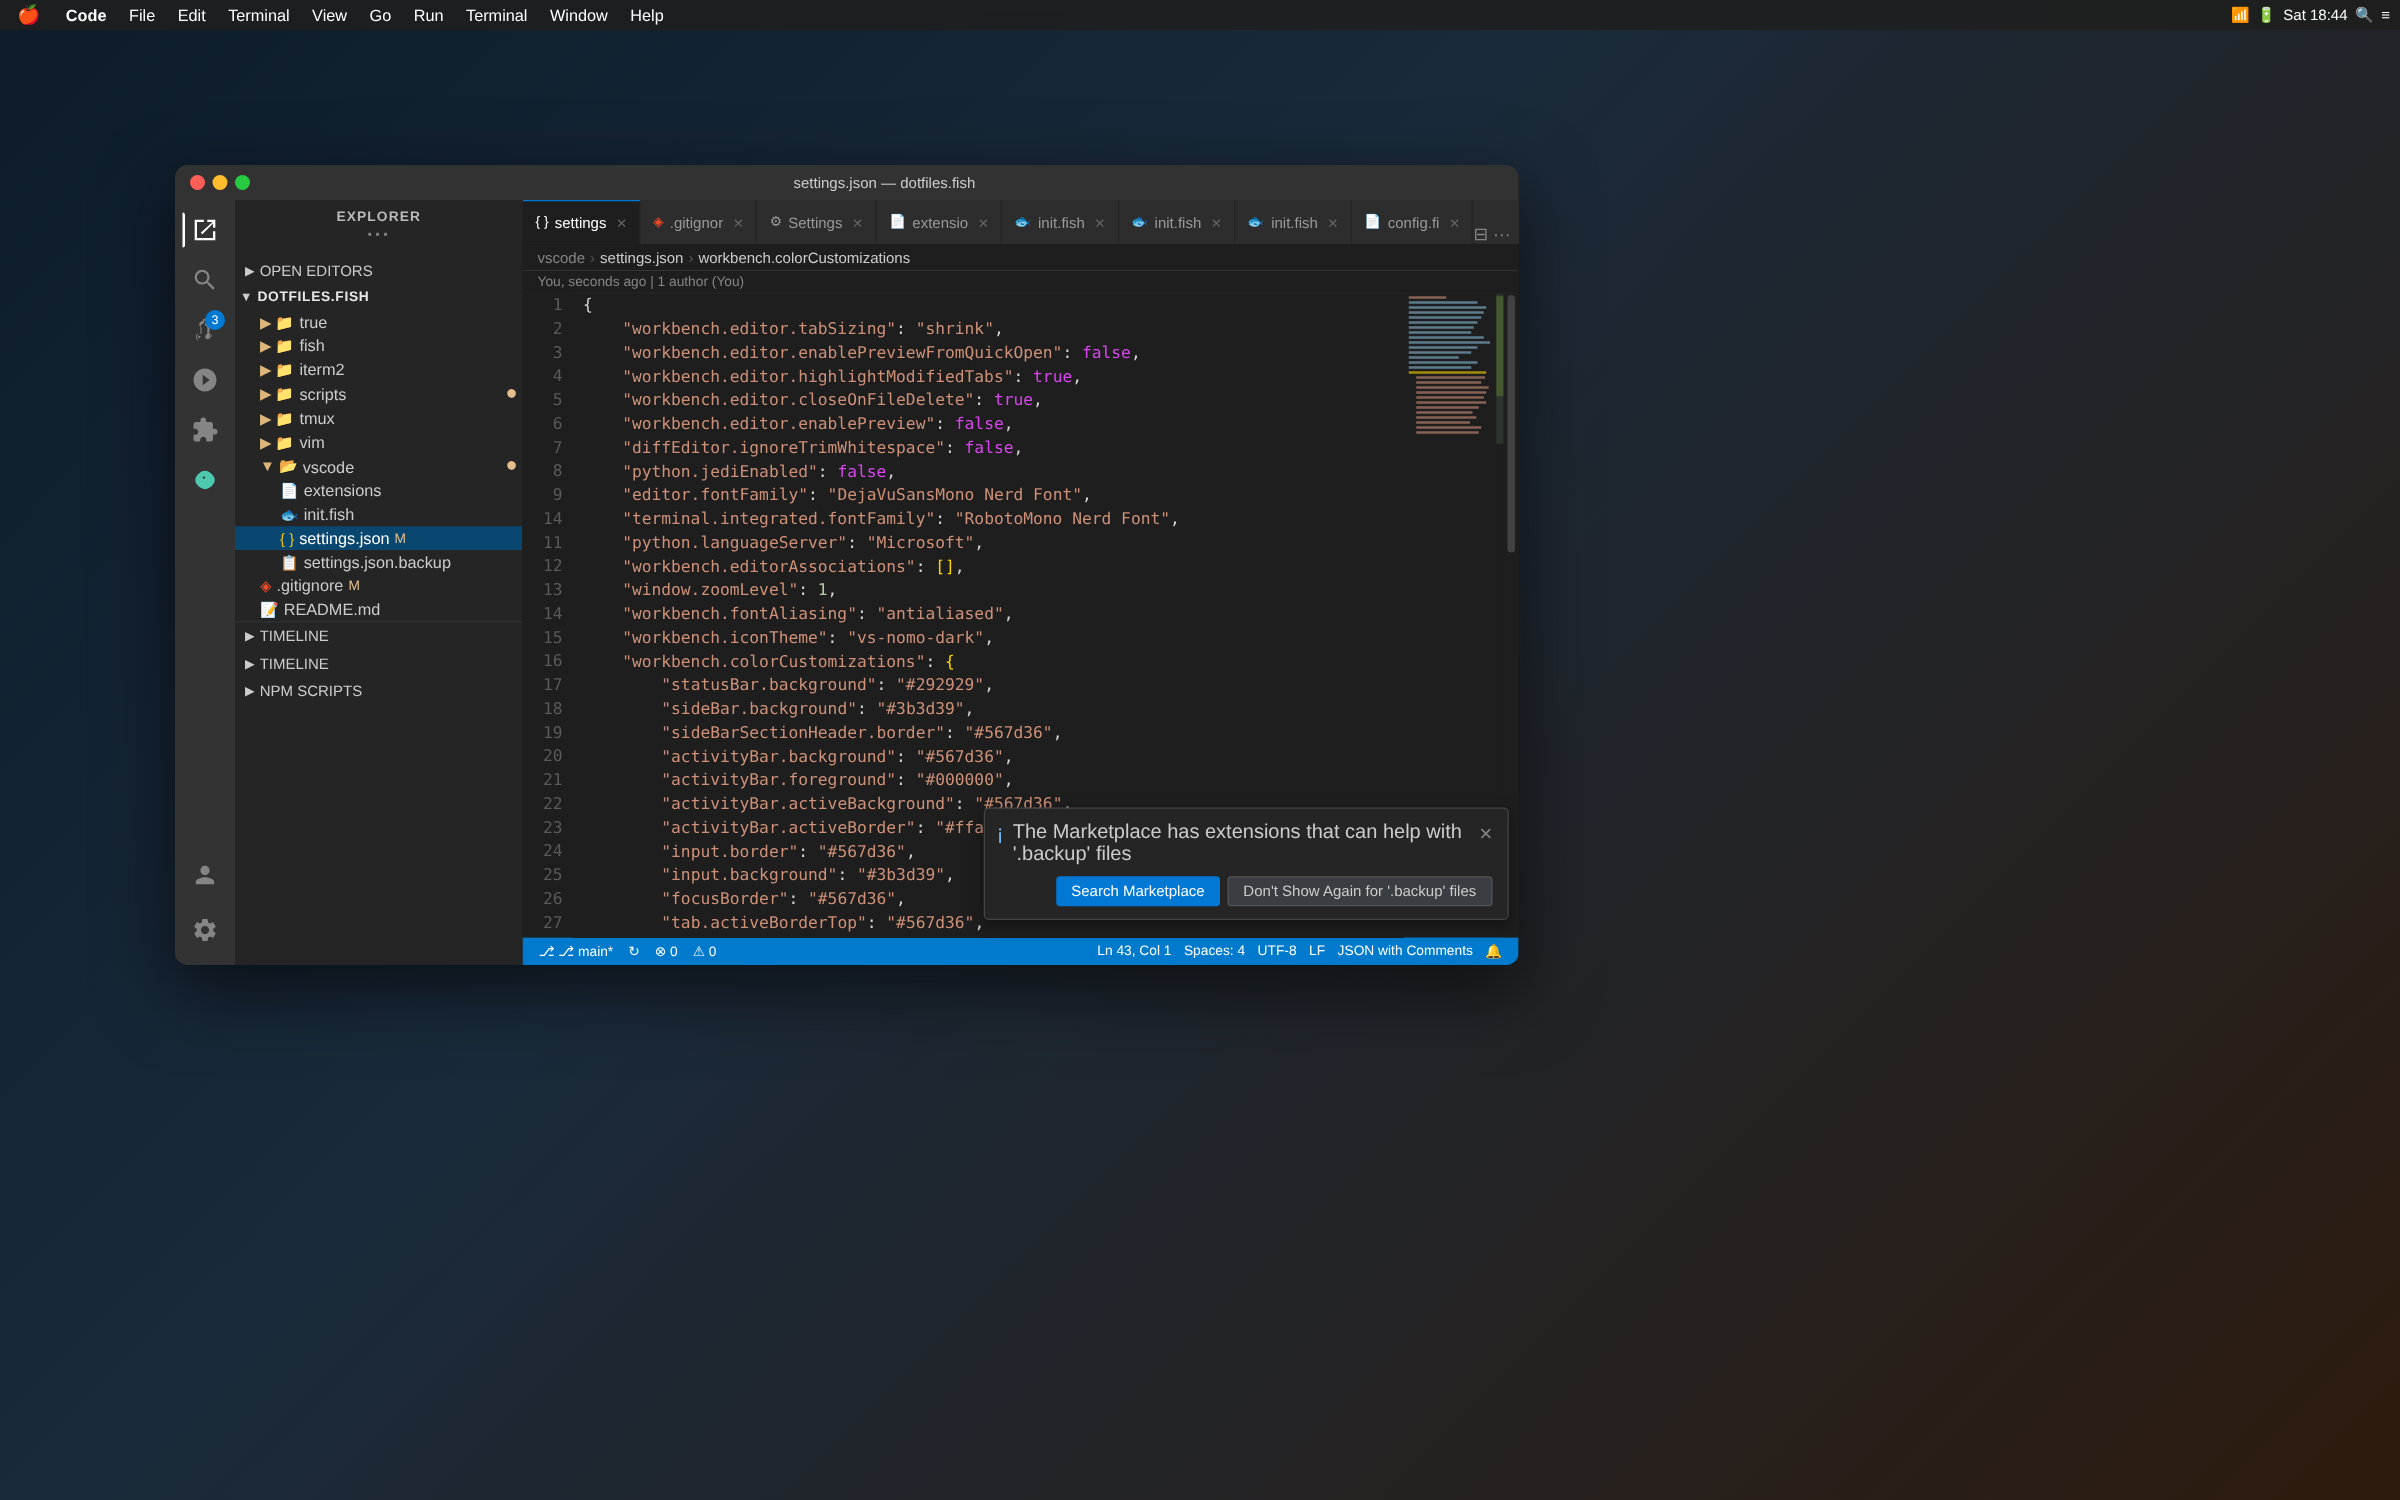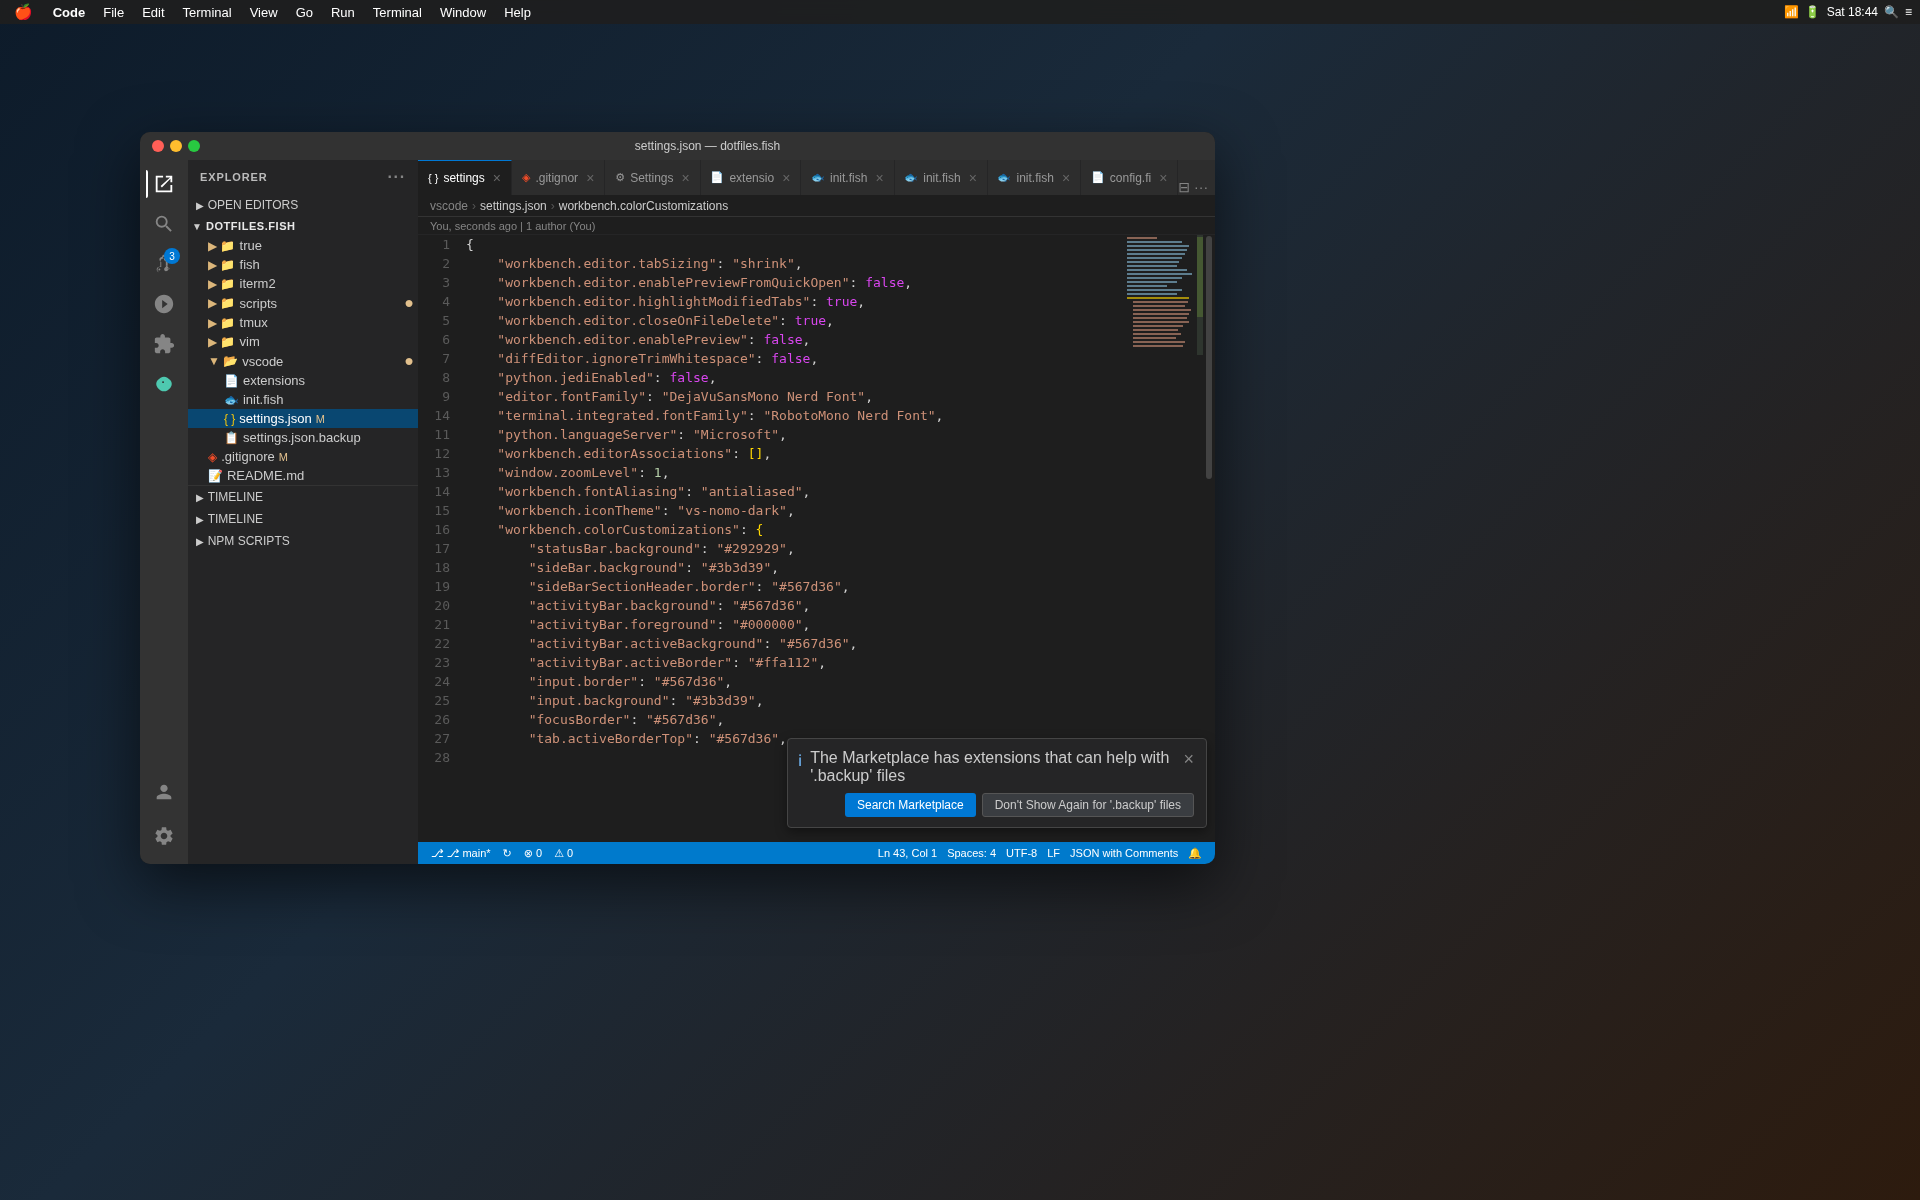--- a/index.html
+++ b/index.html
@@ -55,21 +55,21 @@
       gap: 6px;
       font-size: 12px;
     }
 
     
     .vscode-window {
       position: absolute;
       top: 132px;
       left: 140px;
       width: 1075px;
-      height: 732px;
+      height: 640px;
       background: #1e1e1e;
       border-radius: 10px;
       box-shadow: 0 20px 60px rgba(0,0,0,0.6);
       overflow: hidden;
       display: flex;
       flex-direction: column;
     }
 
     
     .titlebar {
@@ -176,20 +176,21 @@
     .sidebar-header {
       display: flex;
       align-items: center;
       justify-content: space-between;
       padding: 8px 12px;
       color: #bbb;
       font-size: 11px;
       font-weight: 600;
       letter-spacing: 0.08em;
       text-transform: uppercase;
+      flex-direction: column;
     }
     .sidebar-actions {
       display: flex;
       gap: 4px;
       color: #858585;
       font-size: 16px;
     }
     .sidebar-content {
       flex: 1;
       overflow-y: auto;

